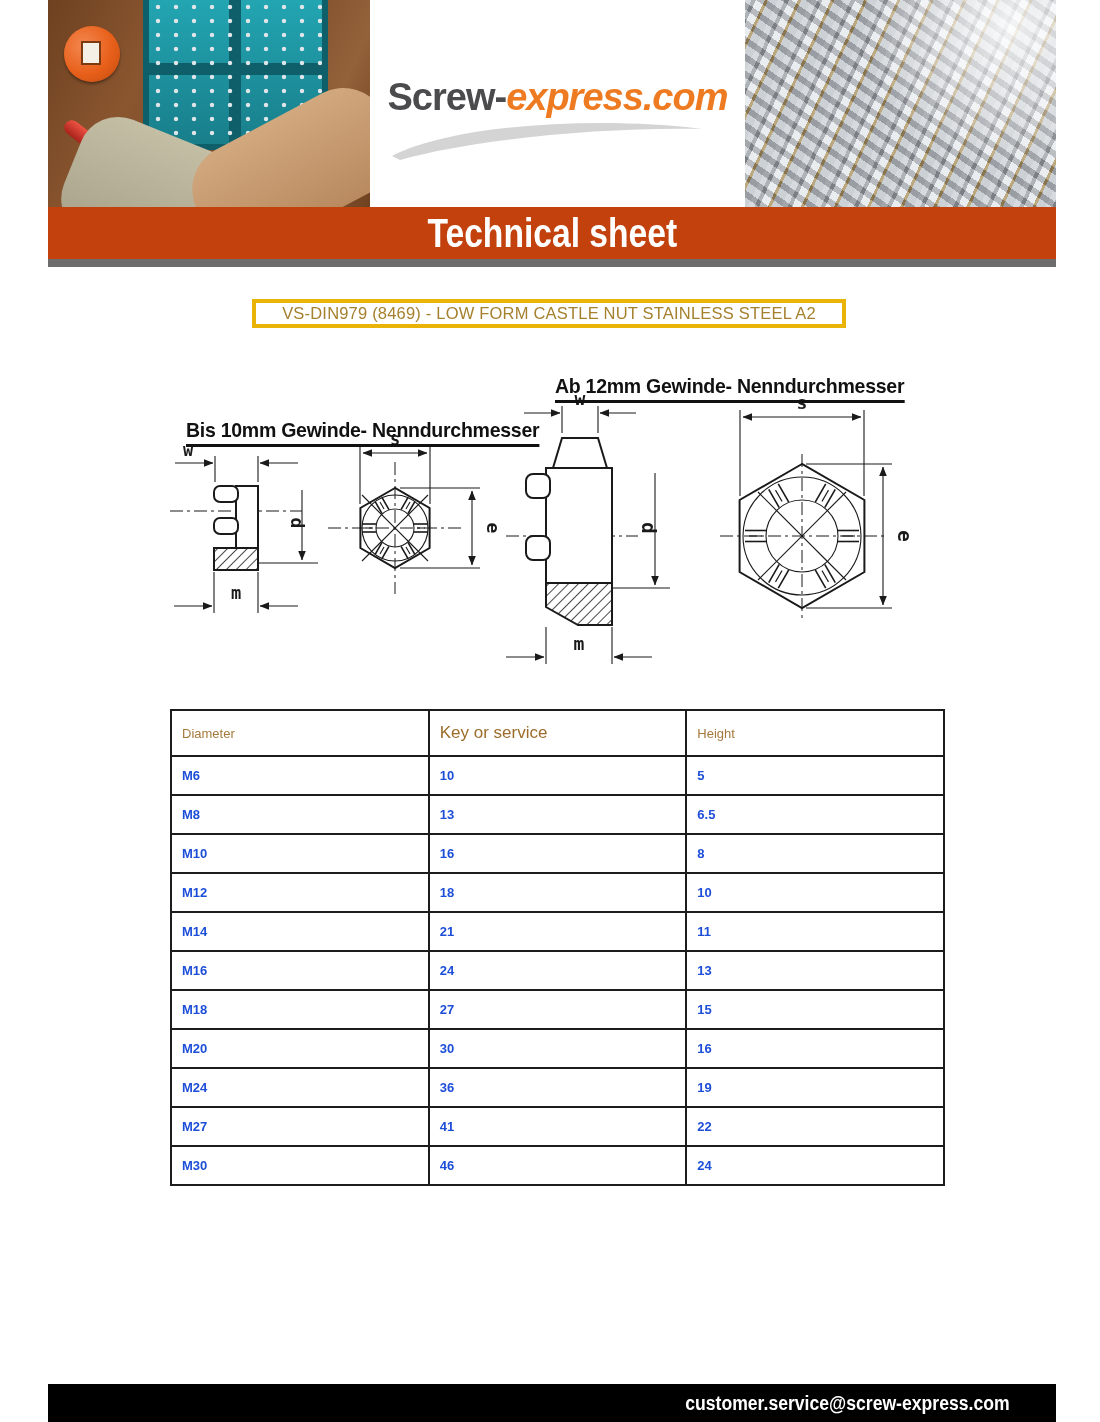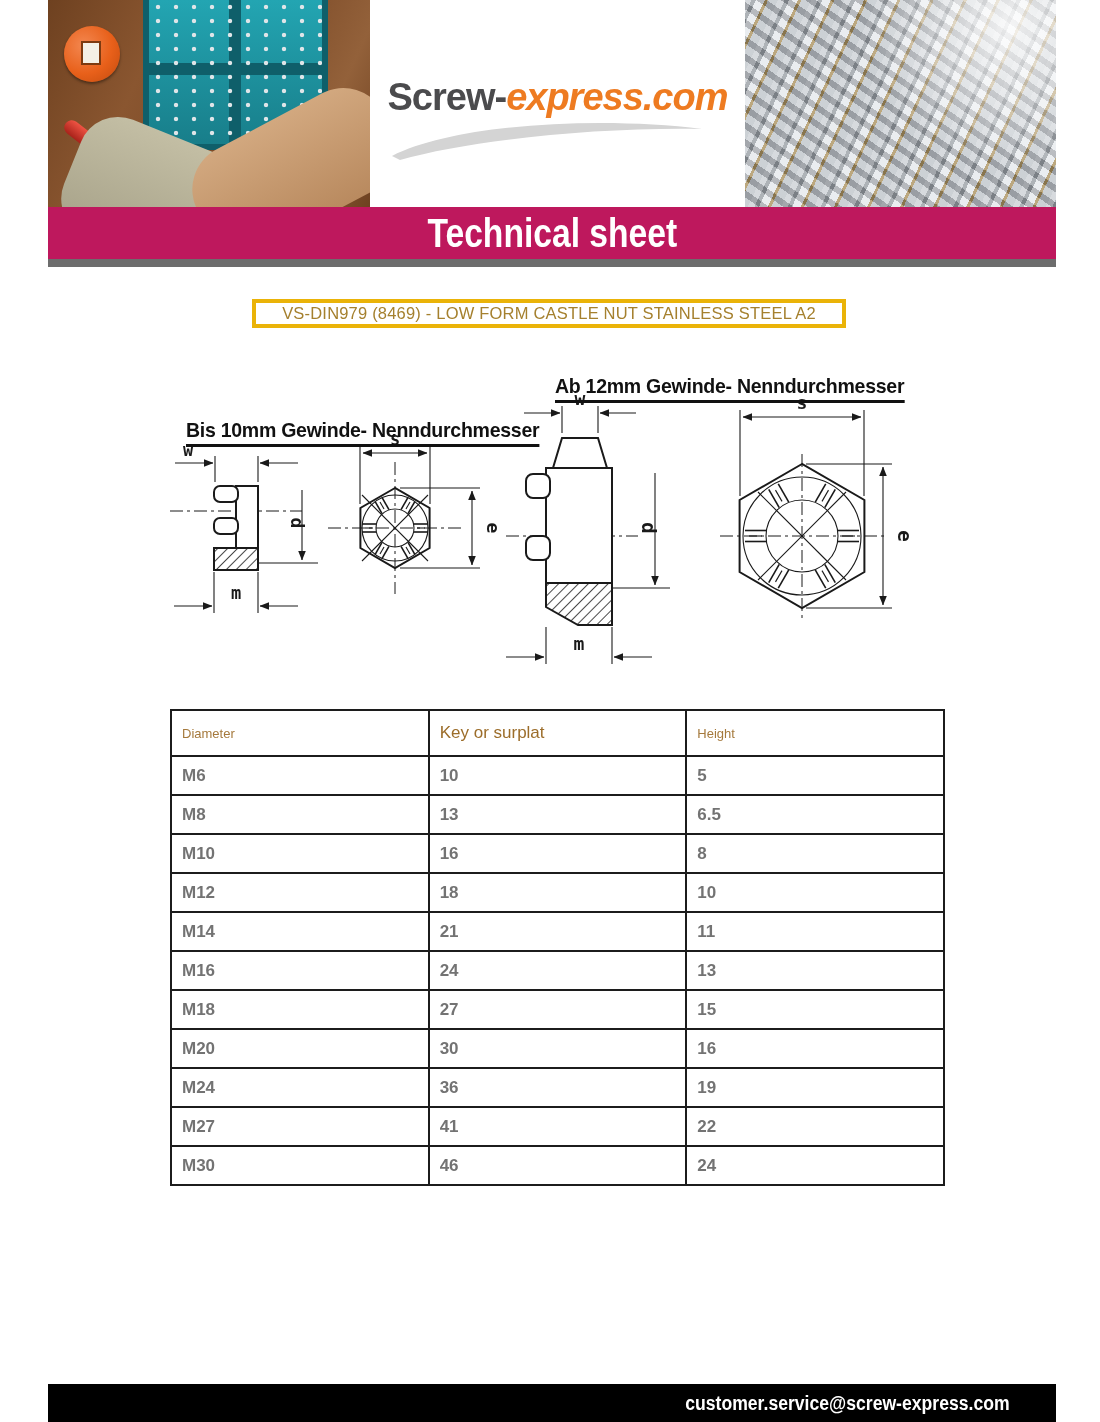--- a/index.html
+++ b/index.html
@@ -43,21 +43,21 @@
     background:linear-gradient(#c3bea4,#a7a289); transform:rotate(22deg); }
 
   .logo-area { flex:1; position:relative; background:#fff; }
   .logo { position:absolute; left:50%; transform:translateX(-50%); top:76px; white-space:nowrap;
     font-size:38px; font-weight:bold; letter-spacing:-1px; cursor:pointer; }
   .logo .lg1 { color:#4b4b4d; }
   .logo .lg2 { color:#ee7b21; font-style:italic; }
   .swoosh { position:absolute; left:14px; top:116px; }
 
   
-  .banner { position:absolute; top:207px; left:48px; width:1008px; height:52px; background:#be185d;
+  .banner { position:absolute; top:207px; left:48px; width:1008px; height:52px; background:#c2410c;
     display:flex; align-items:center; justify-content:center; }
   .banner-text { color:#fff; font-weight:bold; font-size:41px; letter-spacing:0;
     transform:scaleX(0.82); transform-origin:center; white-space:nowrap; }
   .gray-strip { position:absolute; top:259px; left:48px; width:1008px; height:8px; background:#6d6d6d; }
 
   
   .title-box { position:absolute; top:299px; left:252px; width:594px; height:29px;
     border:4px solid #eab308; display:flex; align-items:center; justify-content:center; }
   .title-text { color:#a5802e; font-size:16.5px; letter-spacing:.2px; white-space:nowrap; }
 
@@ -70,21 +70,21 @@
   .heading-right { left:405px; top:6px; }
   .draw-svg { position:absolute; inset:0; }
 
   
   .spec-table { position:absolute; top:709px; left:170px; width:775px;
     border-collapse:collapse; table-layout:fixed; }
   .spec-table th, .spec-table td { border:2px solid #1c1c1c; text-align:left; padding-left:10px; }
   .spec-table th { height:46px; font-weight:normal; vertical-align:middle; }
   .th-small { font-size:13px; color:#a5793c; }
   .th-large { font-size:17px; color:#9c6d2a; }
-  .spec-table td { height:39px; font-size:17px; font-weight:bold; color:#737373; vertical-align:middle; }
+  .spec-table td { height:39px; font-size:13px; font-weight:bold; color:#1d4ed8; vertical-align:middle; }
 
   
   .footer { position:absolute; top:1384px; left:48px; width:1008px; height:38px; background:#000000;
     display:flex; align-items:center; justify-content:flex-end; padding-right:46px; }
   .footer-email { color:#fff; font-weight:bold; font-size:20px; white-space:nowrap;
     transform:scaleX(0.88); transform-origin:right; cursor:pointer; }
 
   
   .ol   { fill:#fff; stroke:#1a1a1a; stroke-width:2; }
   .olh  { fill:url(#hatch); stroke:#1a1a1a; stroke-width:2; }
@@ -299,21 +299,21 @@
     </svg>
 
     <div class="draw-heading heading-right">Ab 12mm Gewinde- Nenndurchmesser</div>
     <div class="draw-heading heading-left">Bis 10mm Gewinde- Nenndurchmesser</div>
   </div>
 
   <table class="spec-table">
     <thead>
       <tr>
         <th class="th-small">Diameter</th>
-        <th class="th-large">Key or surplat</th>
+        <th class="th-large">Key or service</th>
         <th class="th-small">Height</th>
       </tr>
     </thead>
     <tbody>
       <tr>
           <td>M6</td>
           <td>10</td>
           <td>5</td>
         </tr>
       <tr>

